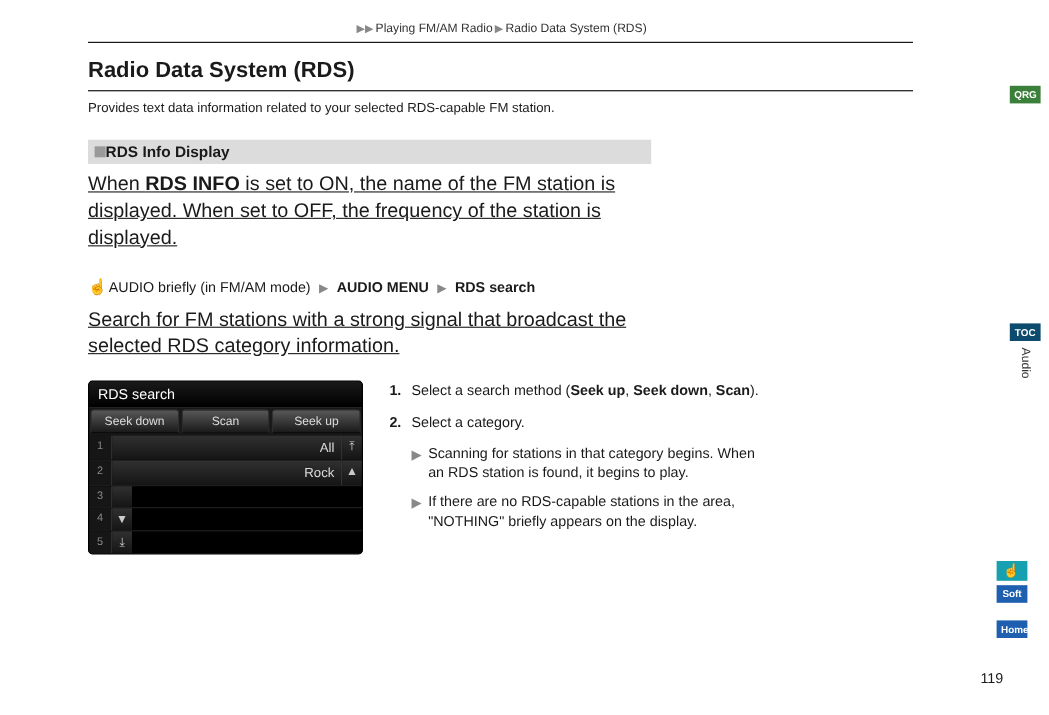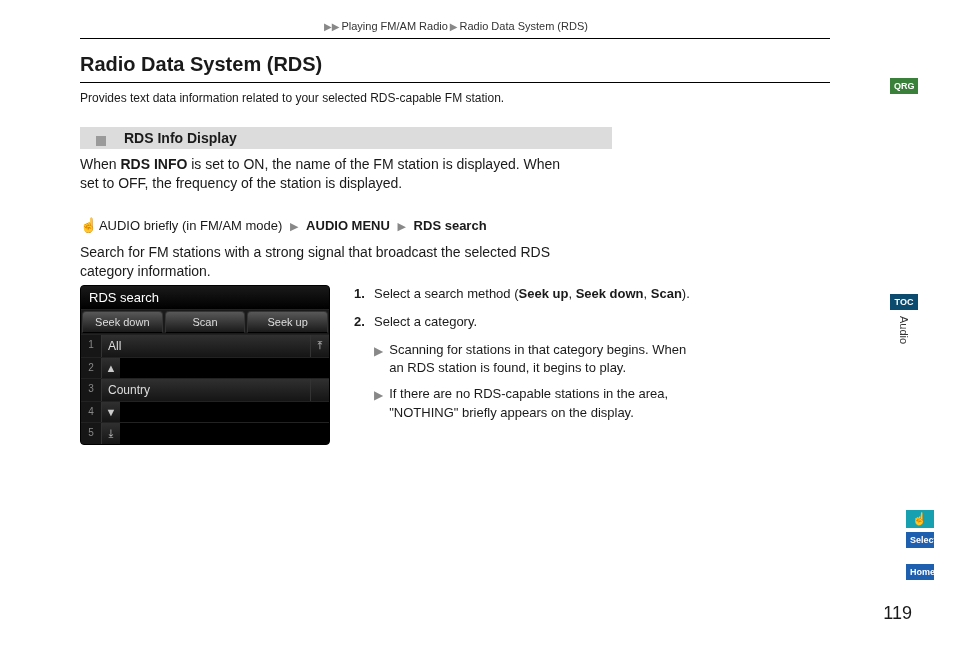--- a/index.html
+++ b/index.html
@@ -39,38 +39,39 @@
     padding-bottom: 6px;
   }
   .intro {
     font-size: 12px;
     margin: 8px 0 22px 0;
   }
   .subhead {
     background: #dcdcdc;
     font-weight: 700;
     font-size: 14px;
-    padding: 3px 16px;
+    padding: 3px 6px;
     width: 500px;
     margin: 0 0 6px 0;
     display: flex;
-    align-items: flex-end;
-    gap: 18px;
+    align-items: center;
+    gap: 0;
   }
   .subhead .sq {
     display: inline-block;
     width: 10px;
     height: 10px;
     background: #9a9a9a;
   }
   .bodytext {
     width: 500px;
-    font-size: 14px;
+    font-size: 18px;
     margin: 0 0 24px 0;
     line-height: 1.35;
+    text-decoration: underline;
   }
   .path-line {
     width: 500px;
     font-size: 13px;
     margin: 6px 0 10px 0;
   }
   .path-line .tri {
     color: #888;
     margin: 0 4px;
     font-size: 11px;
@@ -134,20 +135,21 @@
     font-size: 10px;
     background: #161616;
   }
   .rds-row .item {
     flex: 1;
     padding: 4px 6px;
     background: linear-gradient(#303030,#151515);
     border-left: 1px solid #333;
     color: #ddd;
     font-size: 12px;
+    text-align: right;
   }
   .rds-row .arrow {
     width: 18px;
     text-align: center;
     padding: 4px 0;
     background: linear-gradient(#303030,#151515);
     border-left: 1px solid #333;
     color: #ccc;
     font-size: 11px;
   }
@@ -174,21 +176,21 @@
   }
   .substep .tri {
     color: #888;
     font-size: 12px;
     padding-top: 2px;
   }
 
   
   .side-tabs {
     position: absolute;
-    right: 36px;
+    right: 8px;
     top: 78px;
     display: flex;
     flex-direction: column;
     gap: 0;
     align-items: flex-end;
   }
   .tab {
     font-size: 9px;
     font-weight: 700;
     color: #fff;
@@ -215,21 +217,21 @@
     align-items: flex-end;
   }
   .tab.icon { background: #17a0b0; font-size: 12px; padding: 2px 4px;}
   .tab.index { background: #1f5fb0; margin-top:4px;}
   .tab.home { background: #1f5fb0; margin-top:16px;}
 
   .pagenum {
     position: absolute;
     right: 42px;
     bottom: 26px;
-    font-size: 18px;
+    font-size: 13px;
     text-align: center;
   }
   b { font-weight: 700; }
 </style>
 </head>
 <body>
 
 <div class="page">
   <div class="breadcrumb">
     <span class="tri">▶▶</span><span>Playing FM/AM Radio</span><span class="tri">▶</span><span>Radio Data System (RDS)</span>
@@ -248,43 +250,43 @@
   </p>
 
   <div class="path-line">
     <span class="hand-icon">☝</span>
     <span>AUDIO briefly (in FM/AM mode)</span>
     <span class="tri">▶</span>
     <b>AUDIO MENU</b>
     <span class="tri">▶</span>
     <b>RDS search</b>
   </div>
-  <p class="bodytext" style="margin-bottom:4px">Search for FM stations with a strong signal that broadcast the selected RDS category information.</p>
+  <p class="bodytext" style="margin-bottom:20px">Search for FM stations with a strong signal that broadcast the selected RDS category information.</p>
 
   <div class="content-row">
     <div class="rds-screen">
       <div class="rds-title">RDS search</div>
       <div class="rds-tabs">
         <div class="rds-tab">Seek down</div>
         <div class="rds-tab">Scan</div>
         <div class="rds-tab">Seek up</div>
       </div>
       <div class="rds-list">
         <div class="rds-row">
           <div class="num">1</div>
           <div class="item">All</div>
           <div class="arrow">⤒</div>
         </div>
         <div class="rds-row">
           <div class="num">2</div>
+          <div class="item">Rock</div>
           <div class="arrow">▲</div>
         </div>
         <div class="rds-row">
           <div class="num">3</div>
-          <div class="item">Country</div>
           <div class="arrow"></div>
         </div>
         <div class="rds-row">
           <div class="num">4</div>
           <div class="arrow">▼</div>
         </div>
         <div class="rds-row">
           <div class="num">5</div>
           <div class="arrow">⤓</div>
         </div>
@@ -315,17 +317,17 @@
 </div>
 
 <div class="side-tabs">
   <div class="tab qrg">QRG</div>
   <div class="tab toc">TOC</div>
   <div class="vlabel">Audio</div>
 </div>
 
 <div class="lower-tabs">
   <div class="tab icon">☝</div>
-  <div class="tab index">Select</div>
+  <div class="tab index">Soft</div>
   <div class="tab home">Home</div>
 </div>
 
 <div class="pagenum">119</div>
 
 </body></html>

